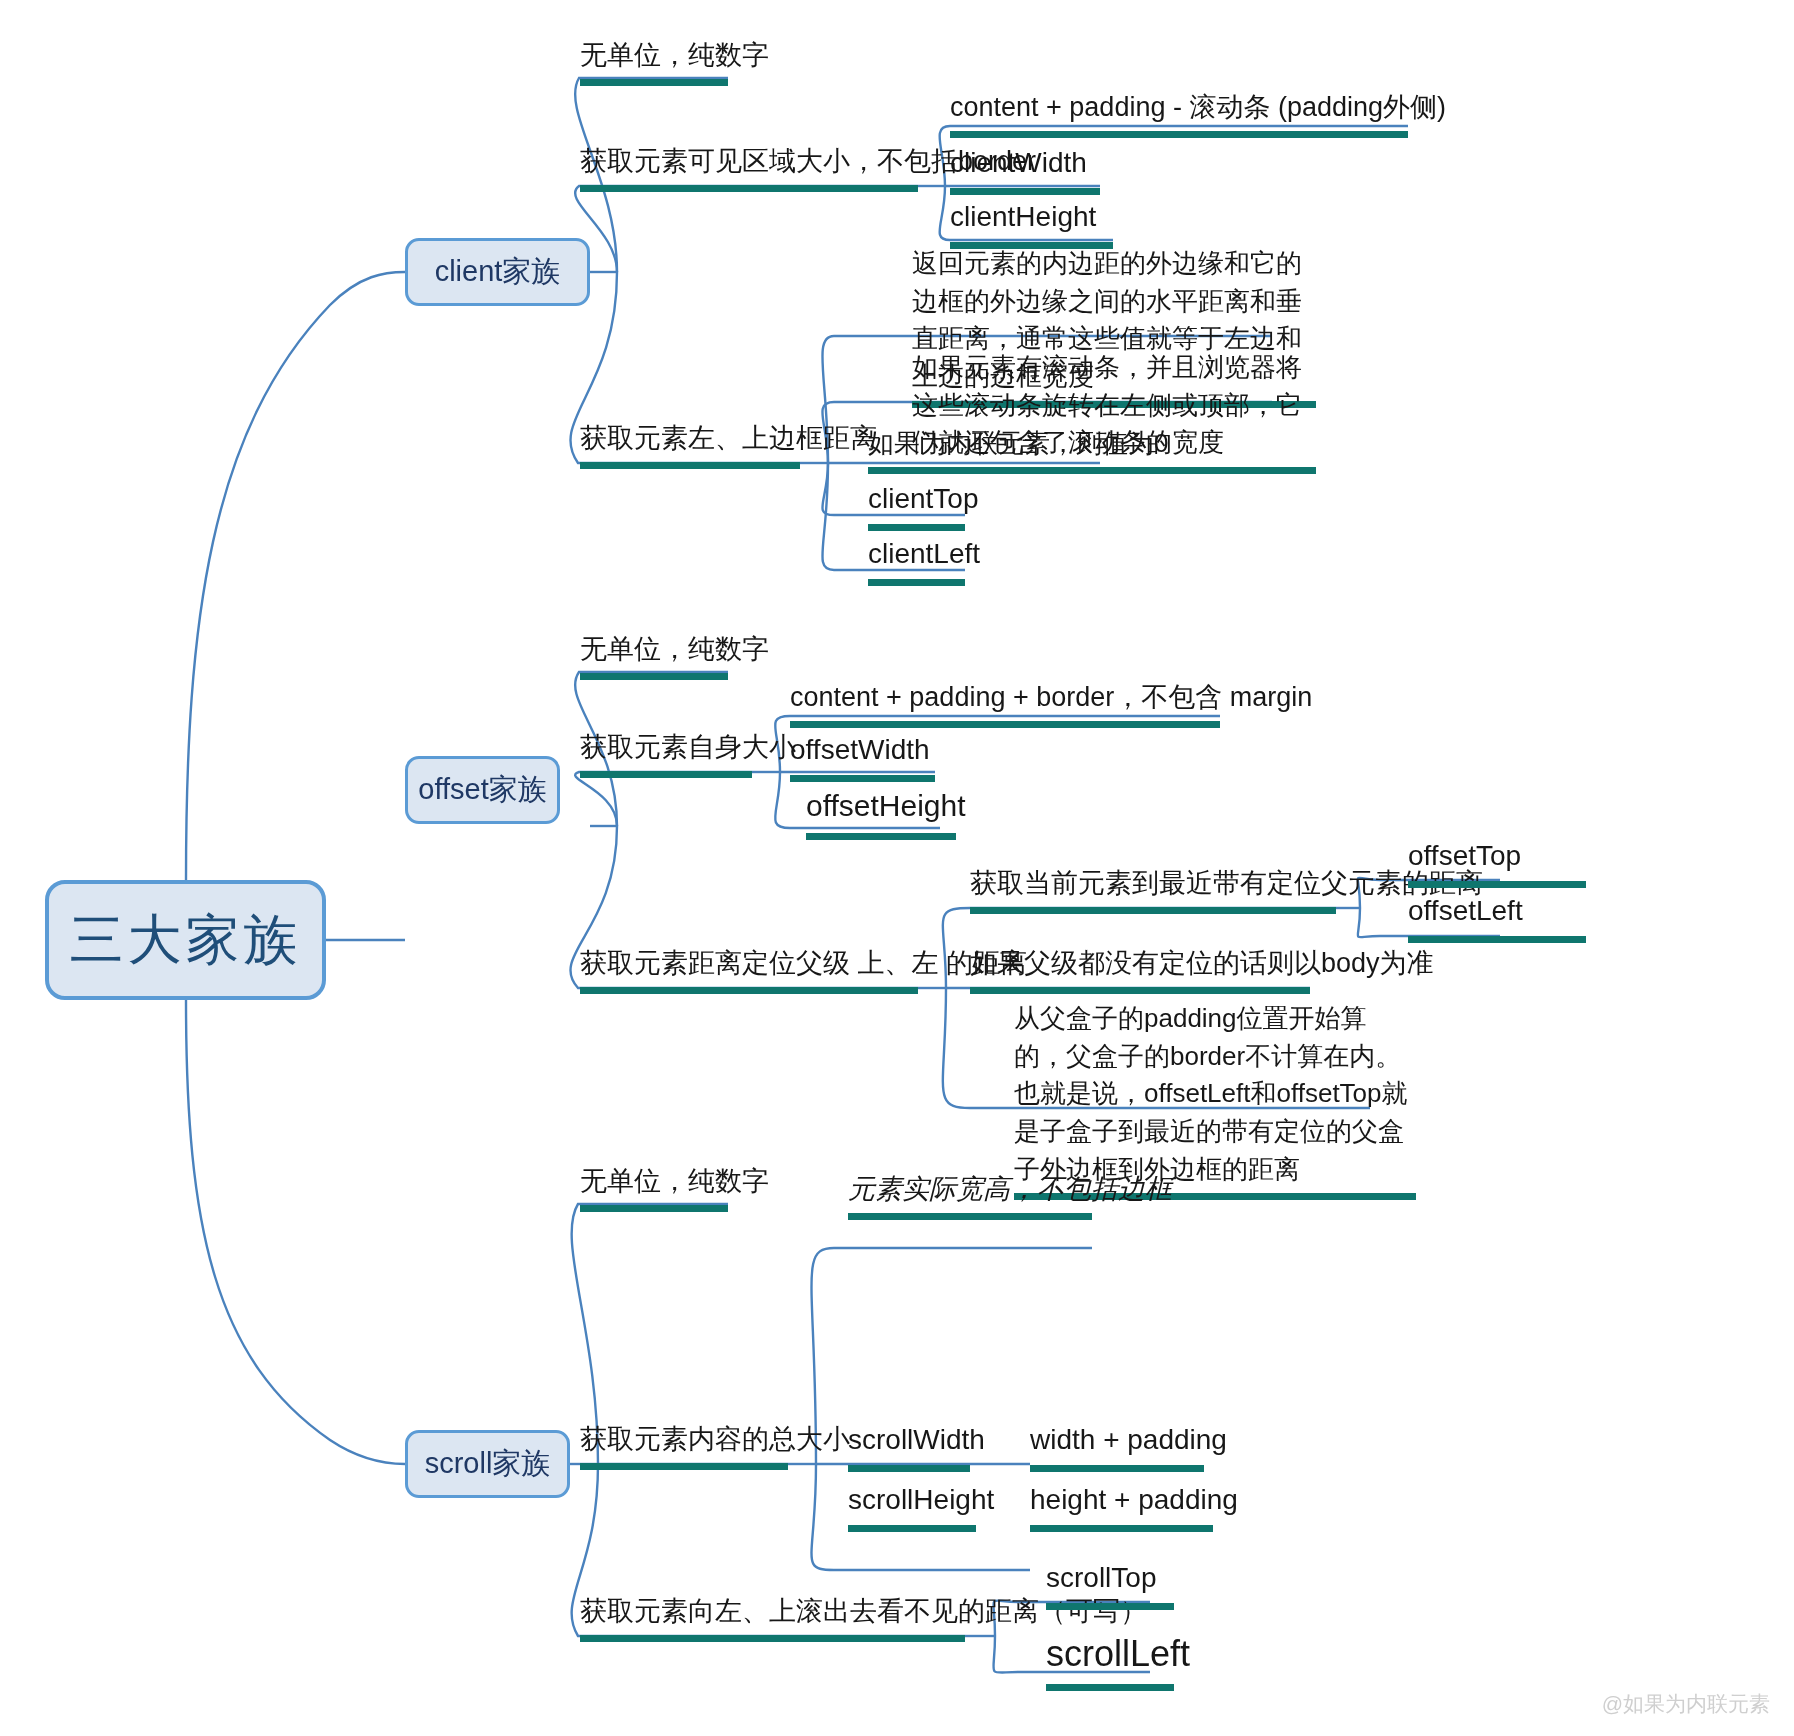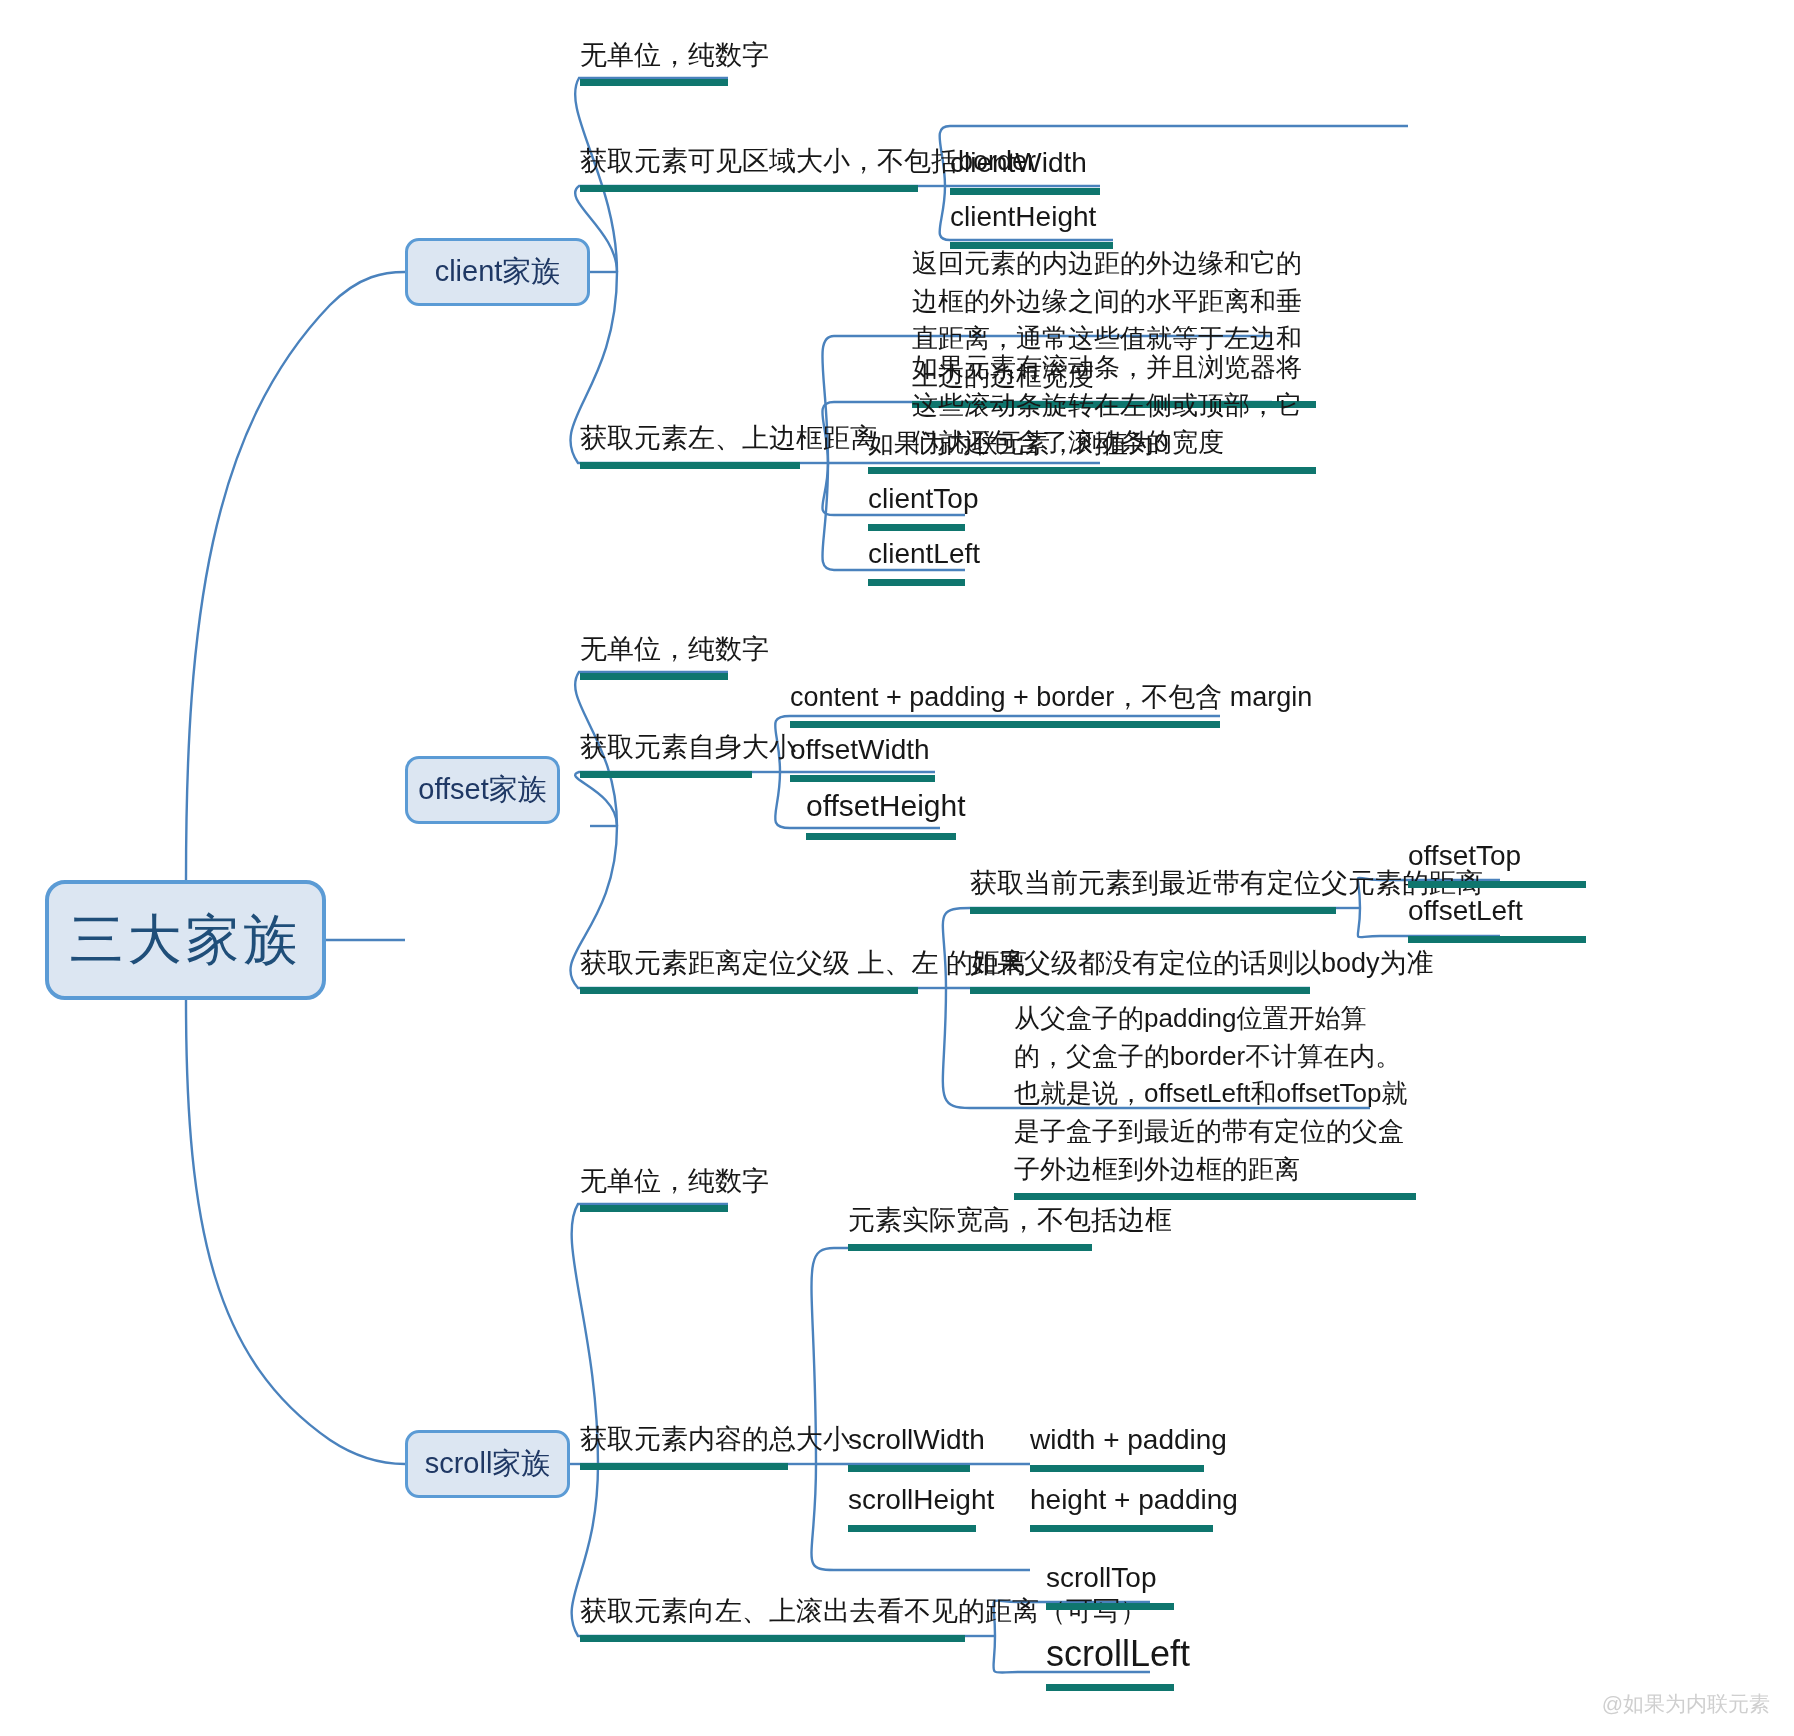--- a/index.html
+++ b/index.html
@@ -158,20 +158,23 @@
   </div>
 
   <div class="unode" style="left:580px; top:36px; width:148px; font-size:27px;">
     <span>无单位，纯数字</span>
   </div>
 
   <div class="unode" style="left:580px; top:142px; width:338px; font-size:27px;">
     <span>获取元素可见区域大小，不包括border</span>
   </div>
 
+  <div class="unode" style="left:950px; top:88px; width:458px; font-size:27px;">
+    <span>content + padding - 滚动条 (padding外侧)</span>
+  </div>
 
   <div class="unode" style="left:950px; top:143px; width:150px; font-size:28px;">
     <span>clientWidth</span>
   </div>
 
   <div class="unode" style="left:950px; top:197px; width:163px; font-size:28px;">
     <span>clientHeight</span>
   </div>
 
   <div class="unode" style="left:580px; top:419px; width:220px; font-size:27px;">
@@ -251,21 +254,21 @@
   </div>
 
   <div class="unode" style="left:580px; top:1162px; width:148px; font-size:27px;">
     <span>无单位，纯数字</span>
   </div>
 
   <div class="unode" style="left:580px; top:1420px; width:208px; font-size:27px;">
     <span>获取元素内容的总大小</span>
   </div>
 
-  <div class="unode" style="left:848px; top:1201px; width:244px; font-size:27px;">
+  <div class="unode" style="left:848px; top:1170px; width:244px; font-size:27px;font-style:italic;">
     <span>元素实际宽高，不包括边框</span>
   </div>
 
   <div class="unode" style="left:848px; top:1420px; width:122px; font-size:28px;">
     <span>scrollWidth</span>
   </div>
 
   <div class="unode" style="left:1030px; top:1420px; width:174px; font-size:28px;">
     <span>width + padding</span>
   </div>

